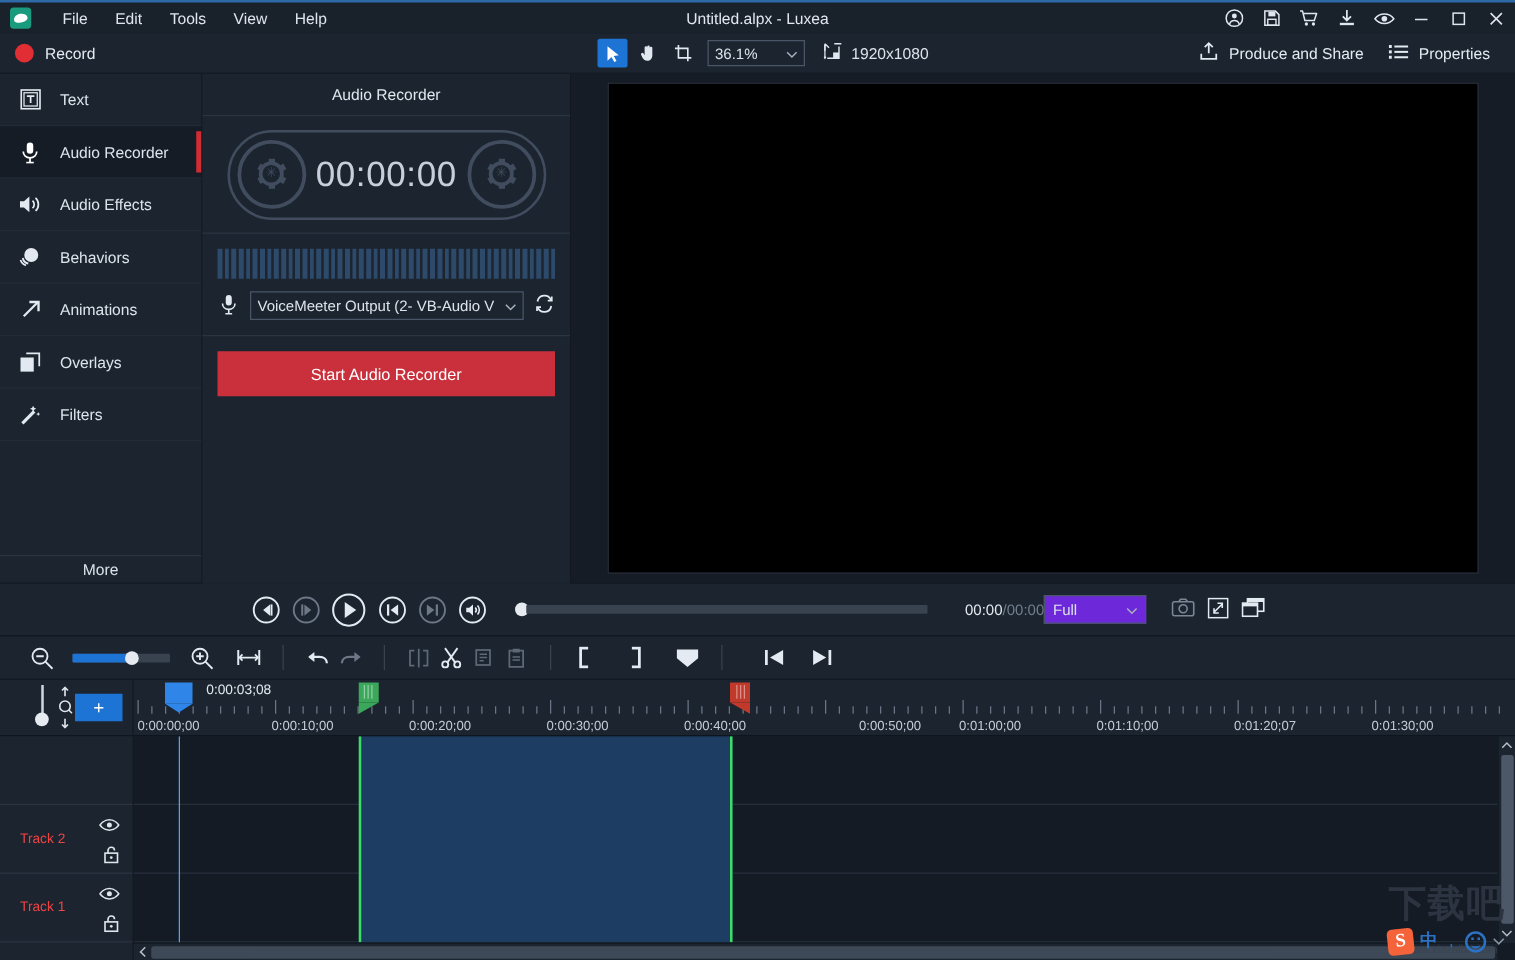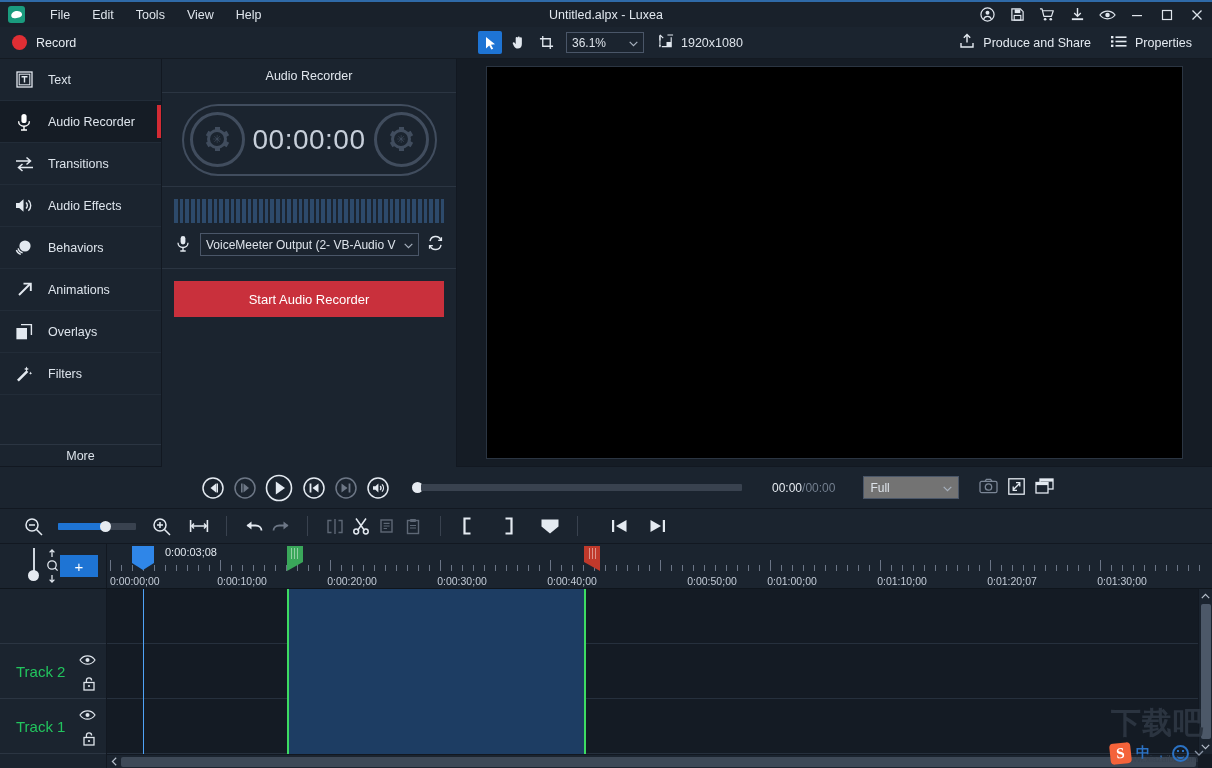--- a/index.html
+++ b/index.html
@@ -165,21 +165,21 @@
     border-bottom:1px solid #121821; position:relative;
   }
   .tp-controls{ display:flex; align-items:center; gap:7px; margin-left:200px; }
   .rbtn{ width:25px;height:25px;cursor:default; display:flex;align-items:center;justify-content:center;}
   .seek{ margin-left:22px; display:flex; align-items:center; width:330px; }
   .seek .track{ height:7px; background:#39424f; flex:1 1 auto; border-radius:1px; }
   .seek .knob{ width:11px;height:11px;border-radius:50%;background:#e6ebf1; margin-right:-2px;}
   .tp-time{ margin-left:30px; font-size:12px; }
   .tp-time .a{ color:#e6ebf1; } .tp-time .b{ color:#737f8f; }
   .qualsel{
-    margin-left:28px; width:96px;height:23px;background:#737373;border:1px solid #4a5668;
+    width:82px;height:23px;background:#6d28d9;border:1px solid #4a5668;
     display:flex;align-items:center;padding:0 6px;font-size:12px;color:#dde3ea;cursor:default;
   }
   .qualsel .cv{ margin-left:auto; }
   .tp-right{ display:flex; align-items:center; gap:10px; margin-left:20px; }
 
   
   .edittoolbar{
     height:35px; flex:0 0 35px; background:#1b242f; display:flex; align-items:center;
     border-bottom:1px solid #121821; padding-left:20px; gap:0;
   }
@@ -235,21 +235,21 @@
   .tl-body{ flex:1 1 auto; display:flex; min-height:0; position:relative; }
   .tl-heads{
     width:107px; flex:0 0 107px; background:#1b242f; border-right:1px solid #121821;
     display:flex; flex-direction:column;
   }
   .th-blank{ height:55px; flex:0 0 55px; border-bottom:1px solid #2b3542; }
   .thead{
     height:55px; flex:0 0 55px; border-bottom:1px solid #2b3542; position:relative;
     display:flex; align-items:center; padding-left:16px;
   }
-  .thead .tname{ font-size:15px; color:#22c55e; }
+  .thead .tname{ font-size:11px; color:#ef4444; }
   .thead .tico{ position:absolute; right:10px; cursor:default; }
   .thead .eye{ top:10px; } .thead .lock{ top:32px; }
   .tl-tracks{ flex:1 1 auto; position:relative; overflow:hidden; background:#141b24; }
   .trow{ height:55px; border-bottom:1px solid #26303d; position:relative; }
   .clipsel{
     position:absolute; top:0; background:#1d3d63;
     border-left:2px solid #3ddc62; border-right:2px solid #3ddc62;
   }
   .ph-line{ position:absolute; top:0; bottom:0; width:1px; background:#4fa3f7; }
 
@@ -446,29 +446,20 @@
       </div>
       <div class="sb-item active">
         <span class="sb-ico">
           <svg width="16" height="18" viewBox="0 0 16 18">
               <rect x="5.4" y="1" width="5.2" height="9" rx="2.6" fill="#fff"></rect>
               <path d="M2.6 8.2c0 3 2.4 5 5.4 5s5.4-2 5.4-5" fill="none" stroke="#fff" stroke-width="1.4"></path>
               <path d="M8 13.3V17M5 17h6" stroke="#fff" stroke-width="1.4"></path>
             </svg>
         </span>
         <span class="lbl">Audio Recorder</span>
-      </div>
-      <div class="sb-item">
-        <span class="sb-ico">
-          <svg width="19" height="16" viewBox="0 0 19 16">
-              <path d="M1 5h14M11.5 1.5L15.5 5l-4 3.5" fill="none" stroke="#e3e9f0" stroke-width="1.5"></path>
-              <path d="M18 11.5H4M7.5 8L3.5 11.5l4 3.5" fill="none" stroke="#e3e9f0" stroke-width="1.5"></path>
-            </svg>
-        </span>
-        <span class="lbl">Transitions</span>
       </div>
       <div class="sb-item">
         <span class="sb-ico">
           <svg width="19" height="17" viewBox="0 0 19 17">
               <path d="M1 6h3.2L8.5 2.2v12.6L4.2 11H1z" fill="#e3e9f0"></path>
               <path d="M11 5.5a4 4 0 010 6M13.4 3.3a7 7 0 010 10.4" fill="none" stroke="#e3e9f0" stroke-width="1.4"></path>
             </svg>
         </span>
         <span class="lbl">Audio Effects</span>
       </div>

